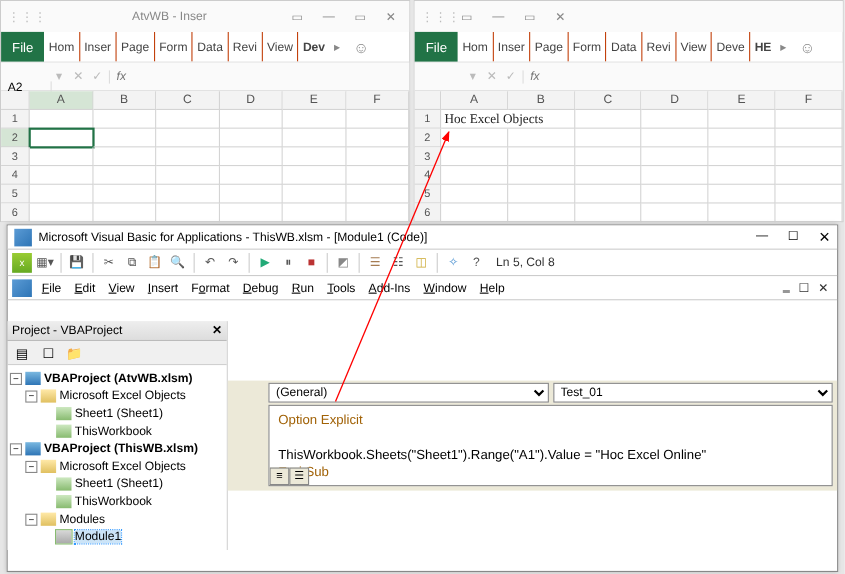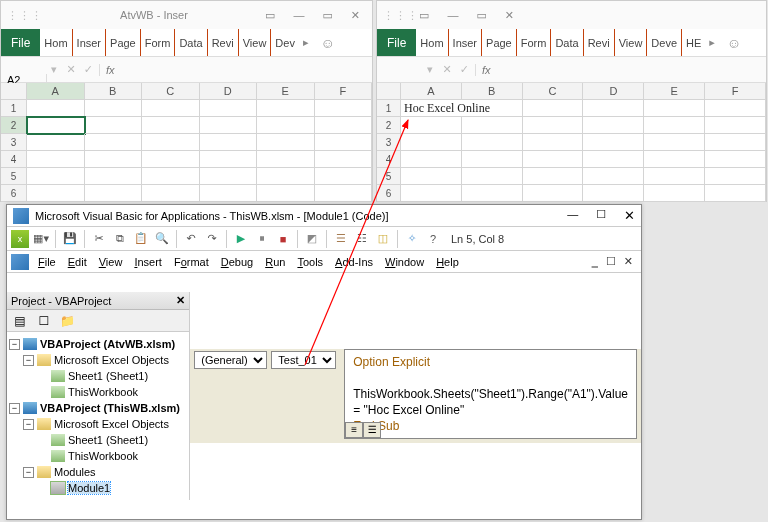--- a/index.html
+++ b/index.html
@@ -14,41 +14,41 @@
 .titlebar .grip { width: 36px; display: flex; justify-content: center; }
 .titlebar .grip::before { content: "⋮⋮⋮"; letter-spacing: 1px; color: #bbb; }
 .titlebar .twin-title { flex: 1; text-align: center; }
 .titlebar .wctrl { display: flex; gap: 18px; padding-right: 6px; }
 .titlebar .wctrl span { color: #888; cursor: default; }
 
 .ribbon-row { height: 28px; display: flex; align-items: stretch; border-bottom: 1px solid #ddd; font-size: 11px; }
 .file-tab { background: #217346; color: #fff; padding: 0 10px; display: flex; align-items: center; font-size: 12px; }
 .ribbon-tabs { display: flex; align-items: center; overflow: hidden; }
 .rtab { padding: 0 4px; color: #444; display: flex; align-items: center; height: 100%; border-right: 1px solid #c2410c; white-space: nowrap; }
-.rtab:last-of-type { border-right: none; }
+.rtab:last-of-type { border-right: none; font-weight: bold; }
 .rnav { color: #888; padding: 0 4px; display: flex; align-items: center; }
 .smiley { padding: 0 8px; color: #888; display: flex; align-items: center; font-size: 14px; }
 
 .fx-row { height: 26px; display: flex; align-items: center; border-bottom: 1px solid #ddd; background: #fafafa; }
 .name-box { width: 46px; padding: 0 6px; border-right: 1px solid #ddd; font-size: 11px; margin-top: 20px; }
 .fx-ctrl { display: flex; gap: 8px; padding: 0 6px; color: #bbb; }
 .fx-label { padding: 0 6px; font-style: italic; color: #777; border-left: 1px solid #ddd; }
 
 .grid { display: grid; grid-template-columns: 26px repeat(6, 1fr); }
 .gh, .gc, .rh { border-right: 1px solid #d4d4d4; border-bottom: 1px solid #d4d4d4; height: 17px; font-size: 11px; display: flex; align-items: center; justify-content: center; }
 .grid.right-cols { grid-template-columns: 24px repeat(6, 1fr); }
 .gh { background: #f3f3f3; color: #555; }
 .rh { background: #f3f3f3; color: #555; justify-content: center; font-size: 10px; }
 .gc { justify-content: flex-start; padding-left: 3px; color: #222; font-family: "Times New Roman", serif; font-size: 12px; }
 .gh.sel { background: #d5e5d5; }
 .rh.sel { background: #d5e5d5; }
 .gc.sel { outline: 2px solid #217346; outline-offset: -1px; }
 
 
-.vbe { position: absolute; left: 6px; top: 204px; width: 636px; height: 316px; background: #fff; border: 1px solid #888; box-shadow: 0 0 4px rgba(0,0,0,0.2); }
+.vbe { position: absolute; left: 6px; top: 204px; width: 756px; height: 316px; background: #fff; border: 1px solid #888; box-shadow: 0 0 4px rgba(0,0,0,0.2); }
 .vbe-title { height: 22px; background: #fff; border-bottom: 1px solid #ccc; display: flex; align-items: center; padding: 0 6px; font-size: 11px; }
 .vbe-title .icon { width: 16px; height: 16px; background: linear-gradient(135deg,#5b9bd5,#2e75b6); margin-right: 6px; }
 .vbe-title .t { flex: 1; }
 .vbe-title .wctrl { display: flex; gap: 18px; }
 .vbe-title .wctrl .x { font-size: 13px; }
 
 .vbe-toolbar { height: 24px; border-bottom: 1px solid #ccc; display: flex; align-items: center; padding: 0 4px; gap: 3px; }
 .tb { width: 18px; height: 18px; display: flex; align-items: center; justify-content: center; font-size: 11px; color: #555; }
 .tb.sep { width: 1px; background: #ccc; margin: 0 2px; }
 .tb.excel { background: linear-gradient(#9c3,#6a2); color: #fff; font-size: 9px; }
@@ -79,21 +79,21 @@
 .tn .tw { display: inline-block; }
 .tn .exp { width: 11px; height: 11px; border: 1px solid #888; font-size: 9px; line-height: 9px; text-align: center; margin-right: 3px; background: #fff; }
 .tn .ficon { width: 14px; height: 12px; margin-right: 3px; display: inline-block; }
 .ficon.proj { background: linear-gradient(#7ab8e0,#2e75b6); }
 .ficon.fold { background: linear-gradient(#ffe9a8,#e0c060); }
 .ficon.sheet { background: linear-gradient(#cde8c0,#88bb70); }
 .ficon.mod { background: linear-gradient(#d8d8d8,#aaa); outline: 1px solid #88bb70; }
 .tn.sel .lbl { background: #cce4f7; outline: 1px dotted #3399ff; }
 .tn b { font-weight: bold; }
 
-.code-area { flex: 1; display: flex; flex-direction: row; background: #ece9d8; }
+.code-area { flex: 1; display: flex; flex-direction: column; background: #ece9d8; padding-left: 33px; }
 .code-combos { height: 22px; display: flex; gap: 4px; padding: 2px 4px; }
 .code-combos select { flex: 1; font-size: 11px; border: 1px solid #888; background: #fff; padding: 0 2px; }
 .code-pane { flex: 1; background: #fff; margin: 0 4px 4px 4px; border: 1px solid #888; padding: 4px 8px; font-family: Consolas, "Courier New", monospace; font-size: 12px; line-height: 16px; position: relative; overflow: hidden; }
 .code-pane .kw { color: #a16207; }
 .code-pane .str { color: #000; }
 .code-footer { position: absolute; left: 0; bottom: 0; height: 16px; display: flex; gap: 0; }
 .code-footer .cf { width: 18px; height: 16px; border: 1px solid #888; background: #ece9d8; font-size: 10px; display: flex; align-items: center; justify-content: center; }
 
 
 .arrow { position: absolute; pointer-events: none; }
@@ -228,21 +228,21 @@
   </div>
   <div class="grid right-cols">
     <div class="gh"></div>
     <div class="gh">A</div>
     <div class="gh">B</div>
     <div class="gh">C</div>
     <div class="gh">D</div>
     <div class="gh">E</div>
     <div class="gh">F</div>
     <div class="rh">1</div>
-      <div class="gc" style="grid-column: span 2; position:relative; z-index:1;">Hoc Excel Online</div>
+      <div class="gc" style="grid-column: span 2; position:relative; z-index:1;">Hoc Excel Objects</div>
       <div class="gc"></div>
       <div class="gc"></div>
       <div class="gc"></div>
       <div class="gc"></div>
     <div class="rh">2</div>
       <div class="gc"></div>
       <div class="gc"></div>
       <div class="gc"></div>
       <div class="gc"></div>
       <div class="gc"></div>

